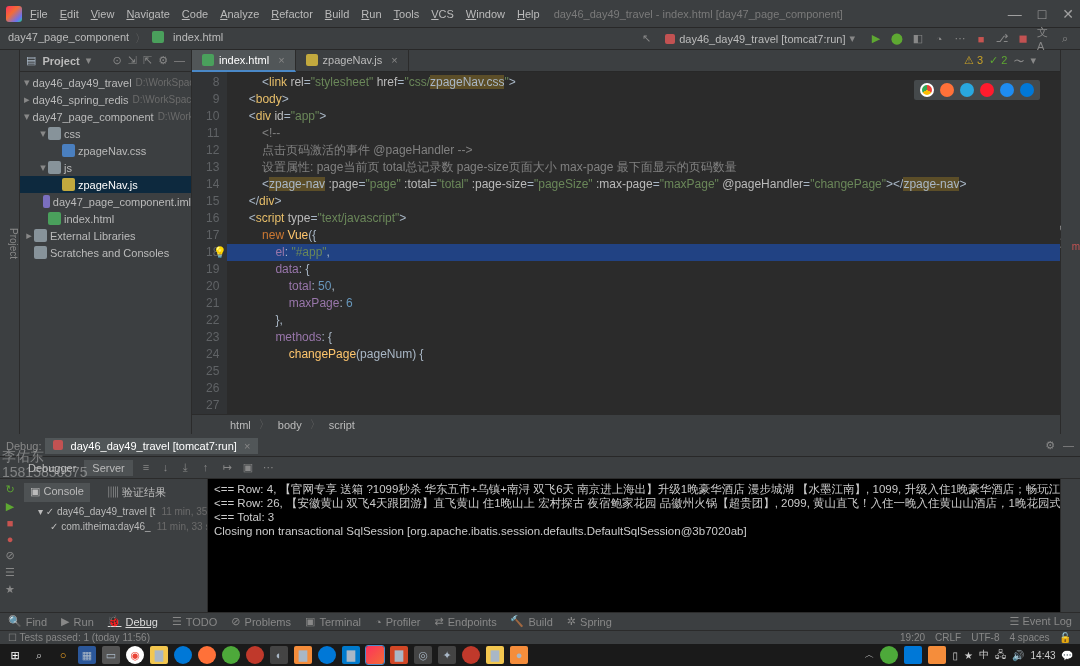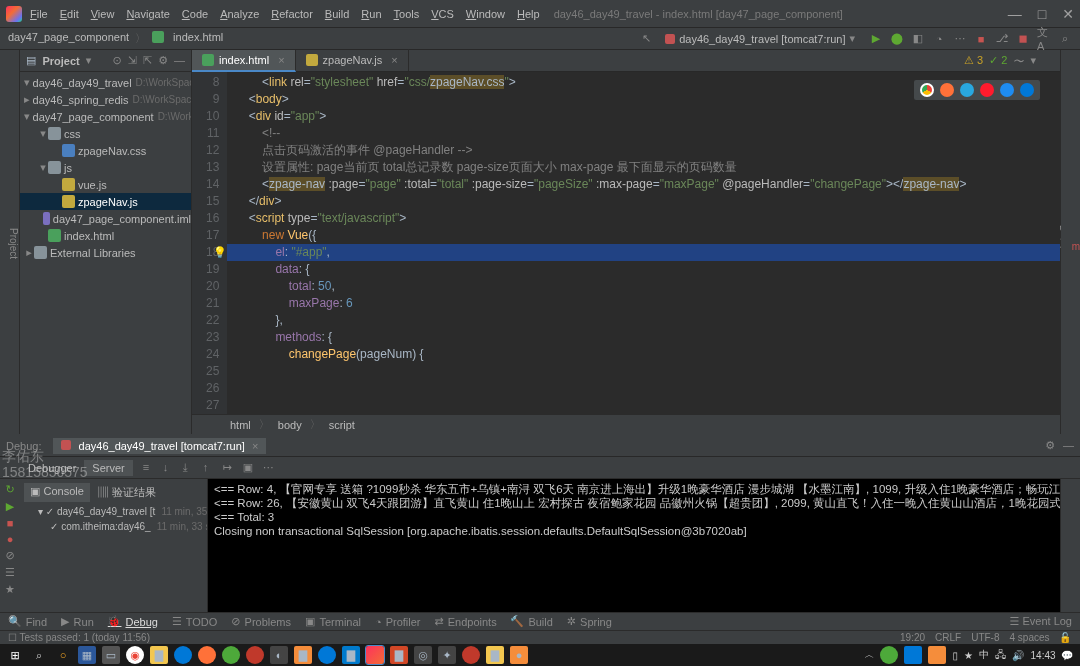--- a/index.html
+++ b/index.html
@@ -95,21 +95,21 @@
 .dtabs .gear { margin-left:auto; color:#888; display:flex; gap:8px;}
 .dtoolbar { height:22px; background:#3c3f41; display:flex; align-items:center; border-bottom:1px solid #2b2b2b;}
 .dtoolbar .label { padding:2px 8px; color:#bbb;}
 .dtoolbar .label.active { background:#4e5254;}
 .dtoolbar .icons { display:flex; gap:6px; margin-left:10px; color:#888;}
 .dtoolbar .icons span {width:14px;}
 .dbody { flex:1; display:flex;}
 .dleft { width:20px; background:#3c3f41; display:flex; flex-direction:column; align-items:center; gap:4px; padding-top:4px; color:#888;}
 .dleft span {font-size:11px;}
 .dmid { width:188px; background:#3c3f41; border-right:1px solid #2b2b2b; padding:2px 0; display:flex; flex-direction:column;}
-.dmid .tabs2 { display:flex; gap:2px; padding:2px 4px;}
+.dmid .tabs2 { display:flex; gap:12px; padding:2px 4px;}
 .dmid .tabs2 .t { padding:2px 6px; color:#bbb;}
 .dmid .tabs2 .t.active { background:#4e5254;}
 .dmid .row { padding:2px 4px 2px 18px; color:#bbb; font-size:10px; white-space:nowrap; overflow:hidden;}
 .dmid .row .time { color:#6b6b6b; margin-left:6px;}
 .dconsole { flex:1; background:#000; color:#ccc; font-family:"SimSun","Consolas",monospace; font-size:11.5px; line-height:14px; padding:3px 6px; overflow:hidden;}
 .dconsole .l { white-space:nowrap;}
 .dconsole-right { width:20px; background:#3c3f41; border-left:1px solid #2b2b2b;}
 
 
 .bottombar { height:18px; background:#3c3f41; display:flex; align-items:center; padding:0 8px; gap:14px; color:#888; font-size:11px; border-top:1px solid #2b2b2b;}
@@ -245,44 +245,44 @@
         <div class="node" style="padding-left: 32px;">
           <span class="arrow"></span>
           <span class="ico css"></span>
           <span>zpageNav.css</span>
         </div>
         <div class="node" style="padding-left: 18px;">
           <span class="arrow">▾</span>
           <span class="ico folder"></span>
           <span>js</span>
         </div>
-        <div class="node" style="padding-left: 32px;">
-          <span class="arrow"></span>
-          <span class="ico js"></span>
-          <span>vue.js</span>
-        </div>
         <div class="node sel" style="padding-left: 32px;">
           <span class="arrow"></span>
           <span class="ico js"></span>
           <span>zpageNav.js</span>
         </div>
         <div class="node" style="padding-left: 18px;">
           <span class="arrow"></span>
           <span class="ico iml"></span>
           <span>day47_page_component.iml</span>
         </div>
         <div class="node" style="padding-left: 18px;">
           <span class="arrow"></span>
           <span class="ico html"></span>
           <span>index.html</span>
         </div>
         <div class="node" style="padding-left: 4px;">
           <span class="arrow">▸</span>
           <span class="ico folder"></span>
           <span>External Libraries</span>
+        </div>
+        <div class="node" style="padding-left: 4px;">
+          <span class="arrow"></span>
+          <span class="ico folder"></span>
+          <span>Scratches and Consoles</span>
         </div>
       </div>
   </div>
 
   <div class="editor">
     <div class="etabs" id="etabs">
         <div class="etab active">
           <span class="ico html" style="width: 12px; height: 12px; display: inline-block; border-radius: 2px;"></span>
           <span>index.html</span>
           <span class="x">×</span>
@@ -360,21 +360,21 @@
   </div>
 
   <div class="gutter-right">
     <span style="color:#c25252;writing-mode:horizontal-tb;">m</span>
     <span>Database</span>
   </div>
 </div>
 
 <div class="debug-panel">
   <div class="dtabs">
-    <span style="color:#888;margin-right:12px">Debug:</span>
+    <span style="color:#888;margin-right:4px">Debug:</span>
     <div class="dtab active">
       <span style="width:10px;height:10px;background:#c25252;display:inline-block;border-radius:2px;margin-right:4px"></span>
       <span>day46_day49_travel [tomcat7:run]</span>
       <span style="color:#888;margin-left:4px">×</span>
     </div>
     <div class="gear">
       <span>⚙</span>
       <span>—</span>
     </div>
   </div>

